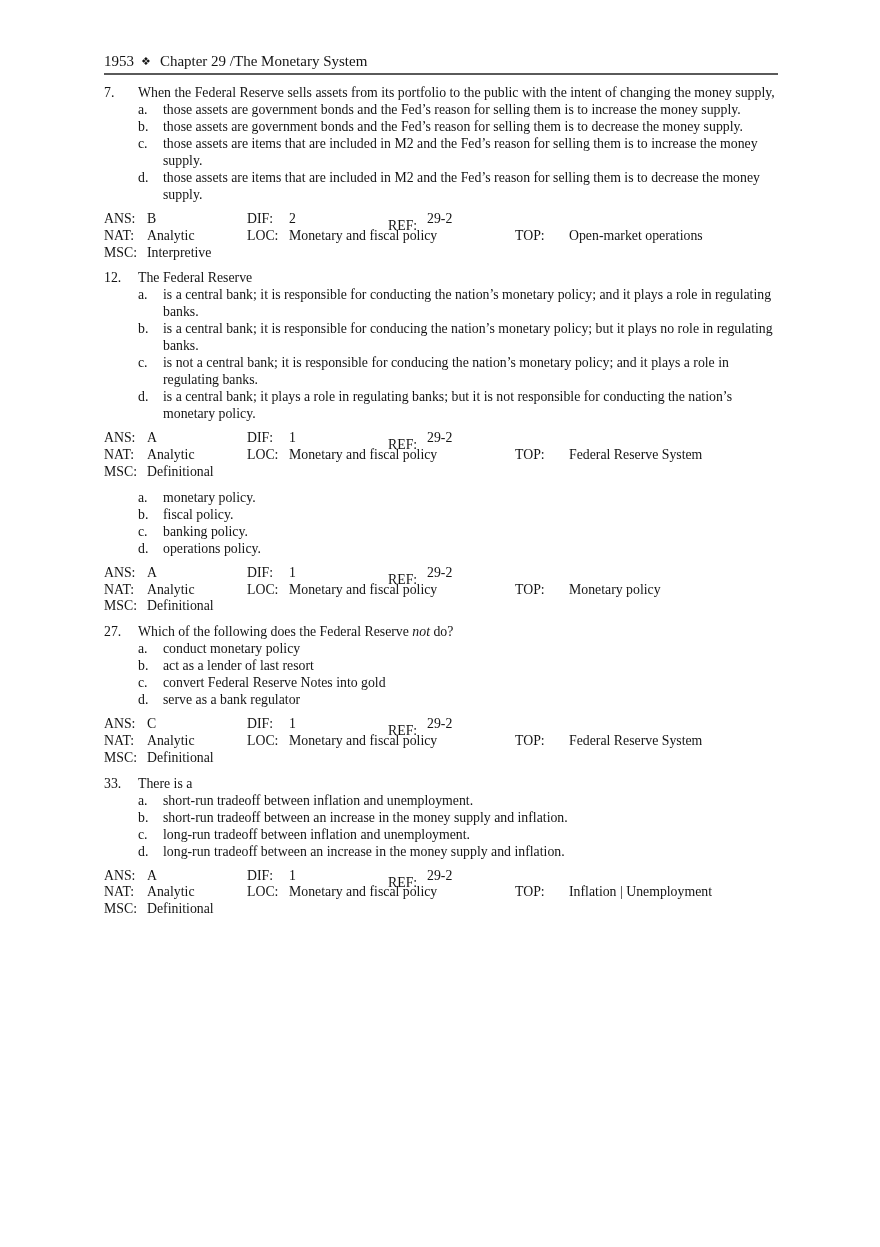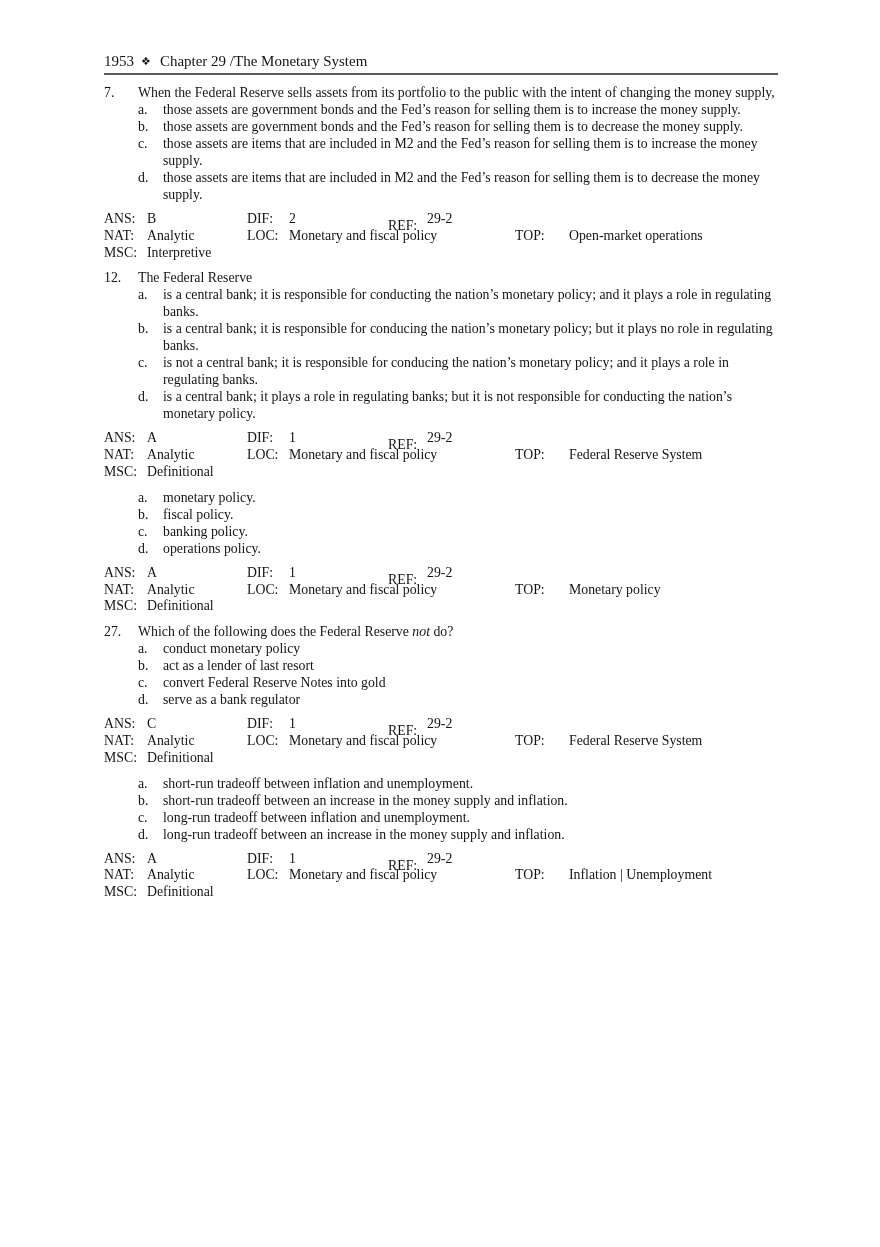--- a/index.html
+++ b/index.html
@@ -248,20 +248,24 @@
         <span class="m c3v">Federal Reserve System</span>
       </div>
       <div class="meta-row">
         <span class="m c0l">MSC:</span>
         <span class="m c0v">Definitional</span>
       </div>
     </div>
   </section>
 
   <section class="question">
+    <div class="q-row">
+      <span class="q-num">33.</span>
+      <p class="q-text"><span>There is a</span><em></em><span></span></p>
+    </div>
     <div class="options">
       <div class="option">
         <span class="opt-letter">a.</span>
         <span class="opt-text">short-run tradeoff between inflation and unemployment.</span>
       </div>
       <div class="option">
         <span class="opt-letter">b.</span>
         <span class="opt-text">short-run tradeoff between an increase in the money supply and inflation.</span>
       </div>
       <div class="option">

